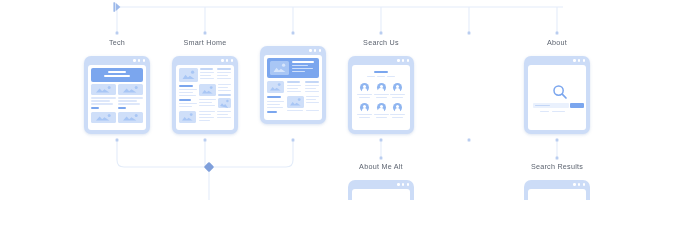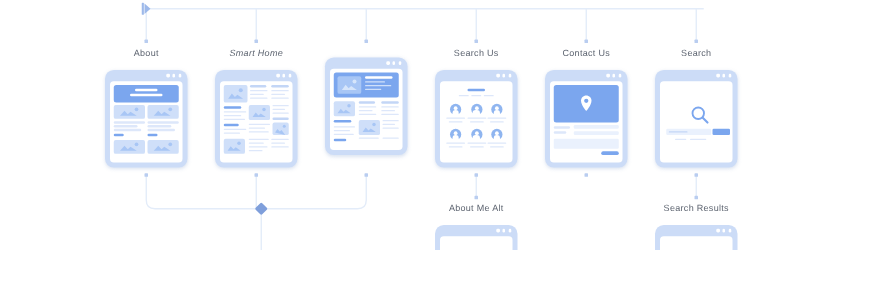--- a/index.html
+++ b/index.html
@@ -111,21 +111,21 @@
       <rect x="113.4" y="2.2" width="1.7" height="9.6" rx=".5" fill="#9db9ea"></rect>
       <path d="M115.6 2.8 L120.4 7 L115.6 11.2 Z" fill="#9db9ea"></path>
     </g>
 
     <g>
       <rect x="205.3" y="163.3" width="7.4" height="7.4" rx="1.1" transform="rotate(45 209 167)" fill="#7f9fdb"></rect>
     </g>
   </svg>
 
   <div class="node" style="left:69px;top:38px;">
-    <div class="node-label">About</div>
+    <div class="node-label">Tech</div>
     <div class="card" style="margin-top:8px;">
       <div class="dots">
           <i></i>
           <i></i>
           <i></i>
         </div>
       <div class="card-inner">
         <div class="hero" style="left:3px;top:2.5px;width:52px;height:14px;"></div>
         <div class="blk" style="left:20px;top:6px;width:18px;height:1.7px;background:#ffffff;"></div>
         <div class="blk" style="left:16px;top:10px;width:26px;height:1.7px;background:#ffffff;"></div>
@@ -162,21 +162,21 @@
         <div class="thumb" style="left:30px;top:47px;width:25px;height:11px;">
           <svg viewBox="0 0 25 11">
               <path d="M5 8.5l3.6-4 2.6 2.8 2.2-2 5 3.2z" fill="#a8c6f5"></path>
               <circle cx="18.2" cy="3.4" r="1.5" fill="#a8c6f5"></circle>
             </svg>
         </div>
       </div>
     </div>
   </div>
 
-  <div class="node" style="left:157px;top:38px;font-style:italic;">
+  <div class="node" style="left:157px;top:38px;">
     <div class="node-label">Smart Home</div>
     <div class="card" style="margin-top:8px;">
       <div class="dots">
           <i></i>
           <i></i>
           <i></i>
         </div>
       <div class="card-inner">
         <div class="thumb" style="left:3px;top:3px;width:19px;height:14px;">
           <svg viewBox="0 0 19 14">
@@ -329,48 +329,23 @@
         <div class="blk" style="left:21.5px;top:49px;width:15px;height:1.4px;"></div>
         <div class="blk" style="left:23.5px;top:52px;width:11px;height:1.4px;"></div>
 
         <div class="avatar" style="left:41px;top:38px;"></div>
         <div class="blk" style="left:38px;top:49px;width:15px;height:1.4px;"></div>
         <div class="blk" style="left:40px;top:52px;width:11px;height:1.4px;"></div>
       </div>
     </div>
   </div>
 
-  <div class="node" style="left:421px;top:38px;">
-    <div class="node-label">Contact Us</div>
-    <div class="card" style="margin-top:8px;">
-      <div class="dots">
-          <i></i>
-          <i></i>
-          <i></i>
-        </div>
-      <div class="card-inner">
-        <div class="hero" style="left:3px;top:2.5px;width:52px;height:30px;"></div>
-        <div class="pin" style="left:24px;top:11px;">
-          <svg viewBox="0 0 10 13" width="10" height="13">
-            <path d="M5 0.4C2.6 0.4 0.8 2.3 0.8 4.6c0 3.1 3.5 7.4 4 8 .1.1.3.1.4 0 .5-.6 4-4.9 4-8C9.2 2.3 7.4.4 5 .4z" fill="#ffffff"></path>
-            <circle cx="5" cy="4.6" r="1.7" fill="#7ba6ee"></circle>
-          </svg>
-        </div>
-        <div class="blk" style="left:3px;top:36px;width:13px;height:1.6px;"></div>
-        <div class="blk" style="left:3px;top:40px;width:10px;height:1.6px;"></div>
-        <div class="blk pale" style="left:19px;top:35px;width:36px;height:3.4px;"></div>
-        <div class="blk pale" style="left:19px;top:40px;width:36px;height:3.4px;"></div>
-        <div class="blk pale" style="left:3px;top:45.5px;width:52px;height:8px;"></div>
-        <div class="blk dark" style="left:41px;top:56px;width:14px;height:3.4px;border-radius:1.5px;"></div>
-      </div>
-    </div>
-  </div>
 
   <div class="node" style="left:509px;top:38px;">
-    <div class="node-label">Search</div>
+    <div class="node-label">About</div>
     <div class="card" style="margin-top:8px;">
       <div class="dots">
           <i></i>
           <i></i>
           <i></i>
         </div>
       <div class="card-inner">
         <div class="srch" style="left:24px;top:19px;">
           <svg viewBox="0 0 16 16" width="16" height="16">
             <circle cx="6.6" cy="6.6" r="4.6" fill="none" stroke="#7ba6ee" stroke-width="1.5"></circle>

